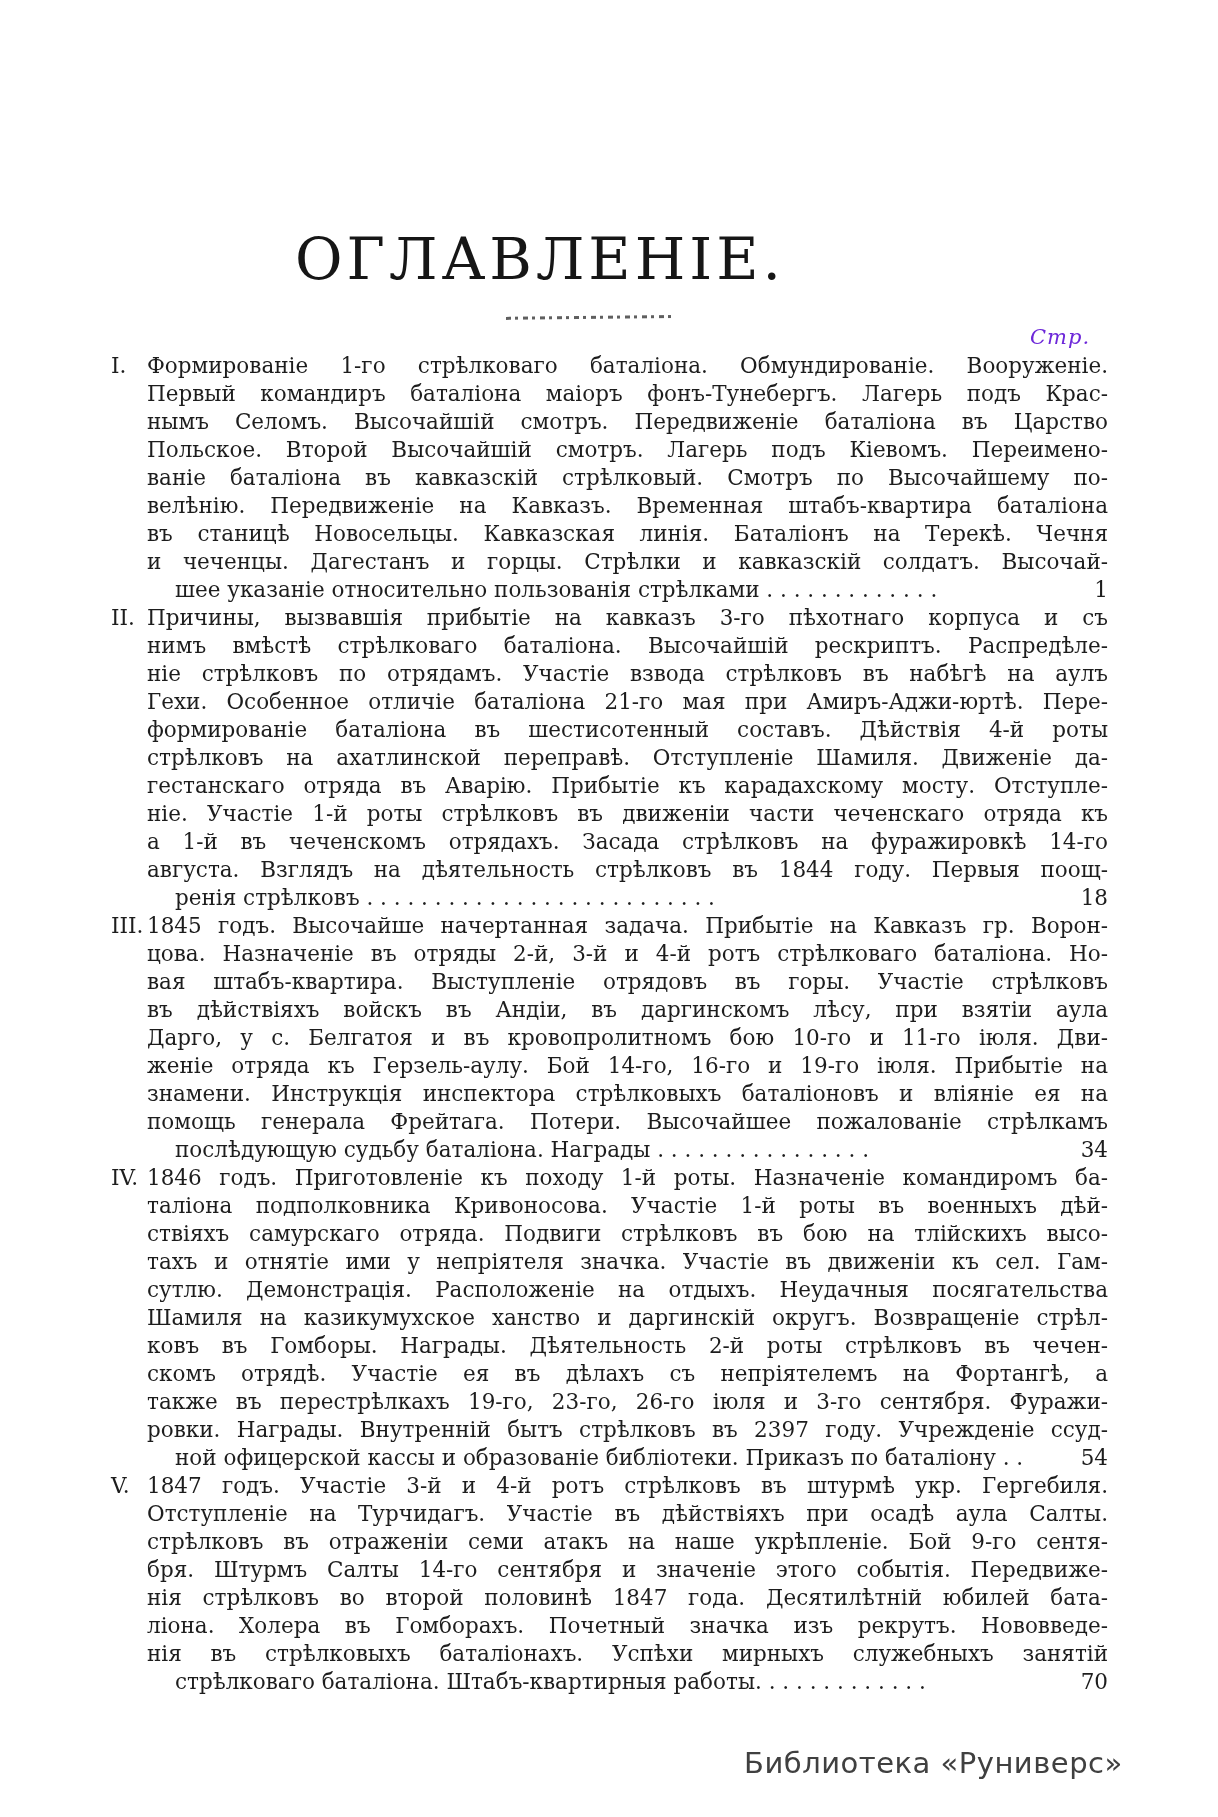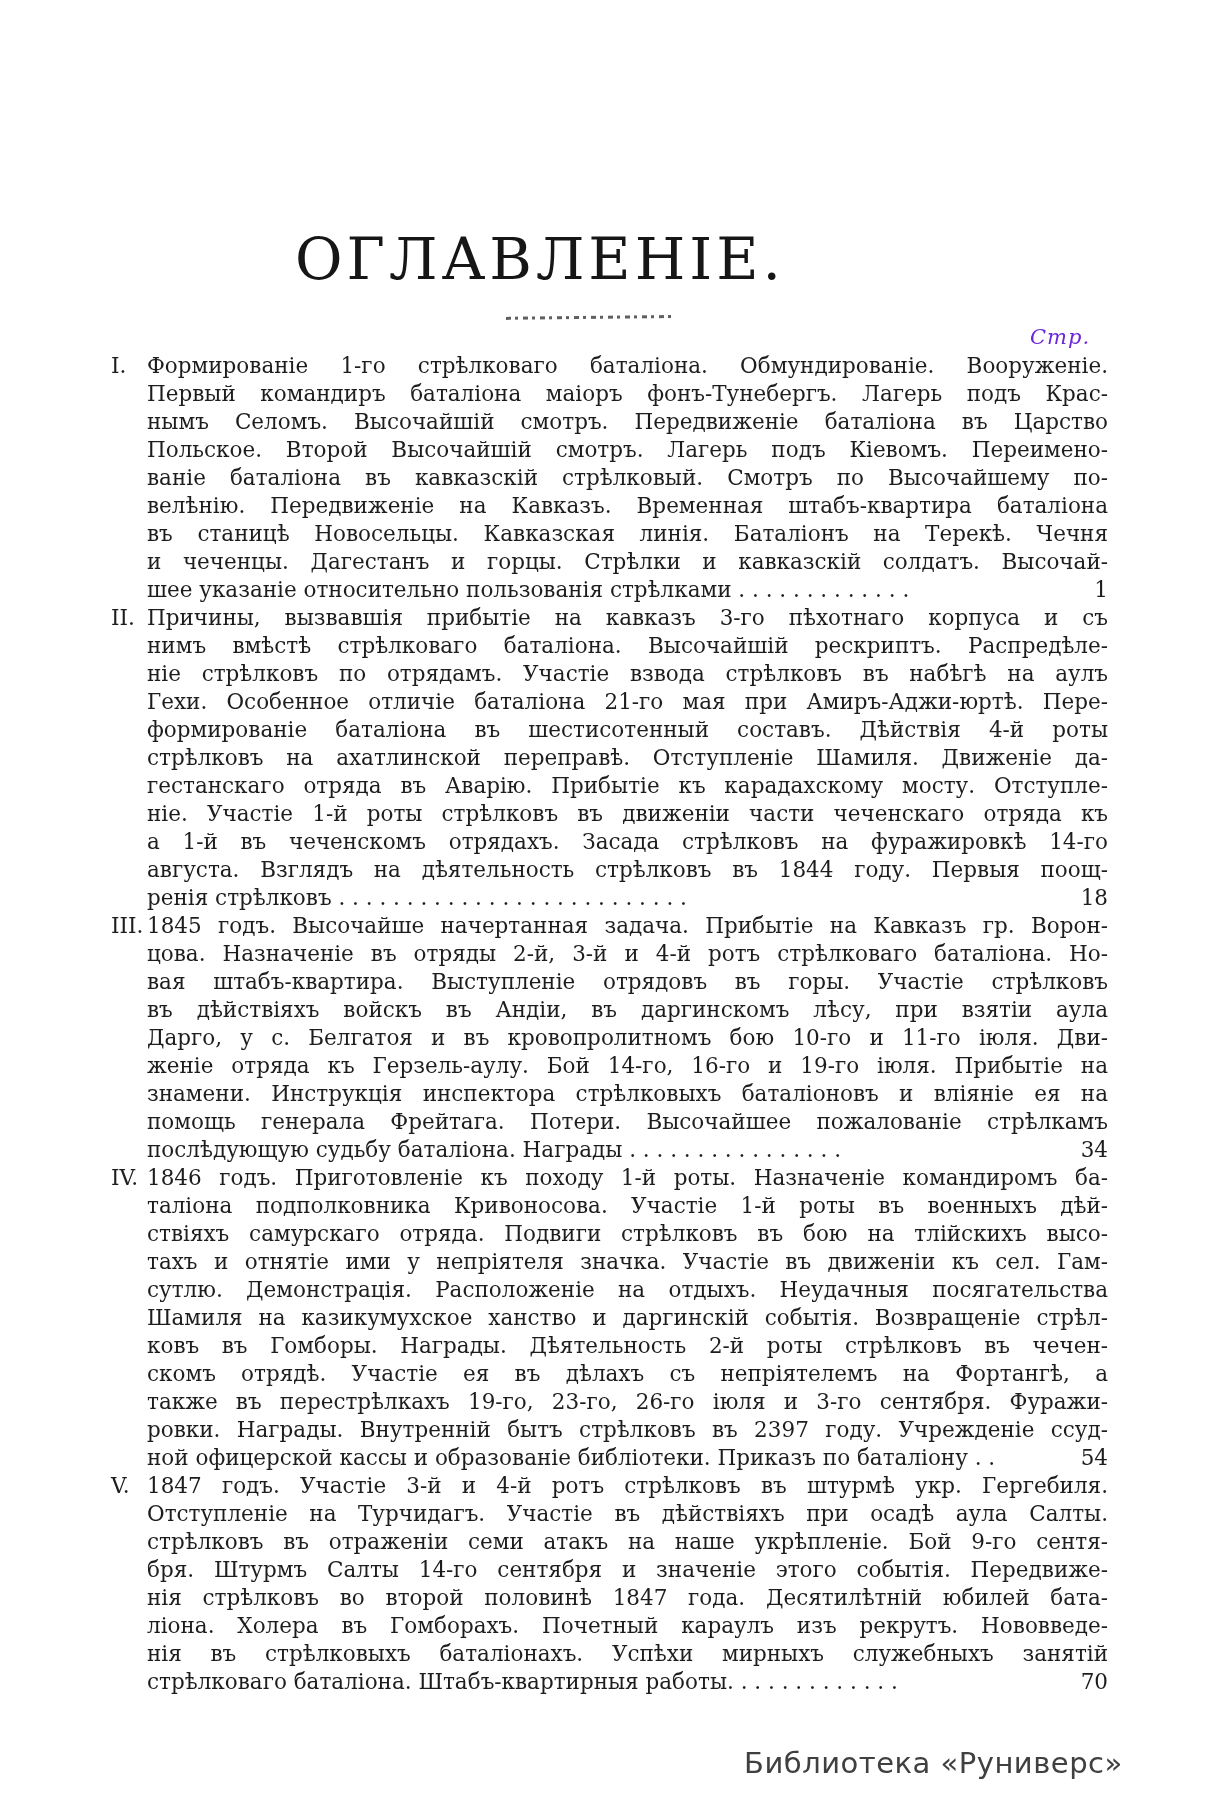--- a/index.html
+++ b/index.html
@@ -81,20 +81,21 @@
     white-space: nowrap;
   }
   .line.last {
     display: flex;
     text-align: left;
     text-align-last: auto;
   }
   .line-text {
     flex: 0 1 auto;
     white-space: nowrap;
+    margin-left: 28px;
   }
   .pagenum {
     margin-left: auto;
     padding-left: 12px;
   }
   .watermark {
     position: absolute;
     top: 1746px;
     left: 744px;
     font-family: "DejaVu Sans", sans-serif;
@@ -165,40 +166,40 @@
         </div>
       </div>
       <div class="entry">
         <span class="numeral">IV.</span>
         <div class="entry-body">
           <div class="line">1846 годъ. Приготовленіе къ походу 1-й роты. Назначеніе командиромъ ба-</div>
           <div class="line">таліона подполковника Кривоносова. Участіе 1-й роты въ военныхъ дѣй-</div>
           <div class="line">ствіяхъ самурскаго отряда. Подвиги стрѣлковъ въ бою на тлійскихъ высо-</div>
           <div class="line">тахъ и отнятіе ими у непріятеля значка. Участіе въ движеніи къ сел. Гам-</div>
           <div class="line">сутлю. Демонстрація. Расположеніе на отдыхъ. Неудачныя посягательства</div>
-          <div class="line">Шамиля на казикумухское ханство и даргинскій событія. Возвращеніе стрѣл-</div>
+          <div class="line">Шамиля на казикумухское ханство и даргинскій округъ. Возвращеніе стрѣл-</div>
           <div class="line">ковъ въ Гомборы. Награды. Дѣятельность 2-й роты стрѣлковъ въ чечен-</div>
           <div class="line">скомъ отрядѣ. Участіе ея въ дѣлахъ съ непріятелемъ на Фортангѣ, а</div>
           <div class="line">также въ перестрѣлкахъ 19-го, 23-го, 26-го іюля и 3-го сентября. Фуражи-</div>
           <div class="line">ровки. Награды. Внутренній бытъ стрѣлковъ въ 2397 году. Учрежденіе ссуд-</div>
           <div class="line last">
             <span class="line-text">ной офицерской кассы и образованіе библіотеки. Приказъ по баталіону . .</span>
             <span class="pagenum">54</span>
           </div>
         </div>
       </div>
       <div class="entry">
         <span class="numeral">V.</span>
         <div class="entry-body">
           <div class="line">1847 годъ. Участіе 3-й и 4-й ротъ стрѣлковъ въ штурмѣ укр. Гергебиля.</div>
           <div class="line">Отступленіе на Турчидагъ. Участіе въ дѣйствіяхъ при осадѣ аула Салты.</div>
           <div class="line">стрѣлковъ въ отраженіи семи атакъ на наше укрѣпленіе. Бой 9-го сентя-</div>
           <div class="line">бря. Штурмъ Салты 14-го сентября и значеніе этого событія. Передвиже-</div>
           <div class="line">нія стрѣлковъ во второй половинѣ 1847 года. Десятилѣтній юбилей бата-</div>
-          <div class="line">ліона. Холера въ Гомборахъ. Почетный караулъ изъ рекрутъ. Нововведе-</div>
+          <div class="line">ліона. Холера въ Гомборахъ. Почетный значка изъ рекрутъ. Нововведе-</div>
           <div class="line">нія въ стрѣлковыхъ баталіонахъ. Успѣхи мирныхъ служебныхъ занятій</div>
           <div class="line last">
             <span class="line-text">стрѣлковаго баталіона. Штабъ-квартирныя работы. . . . . . . . . . . . .</span>
             <span class="pagenum">70</span>
           </div>
         </div>
       </div>
     </div>
   <div class="watermark">Библиотека «Руниверс»</div>
 </div>

